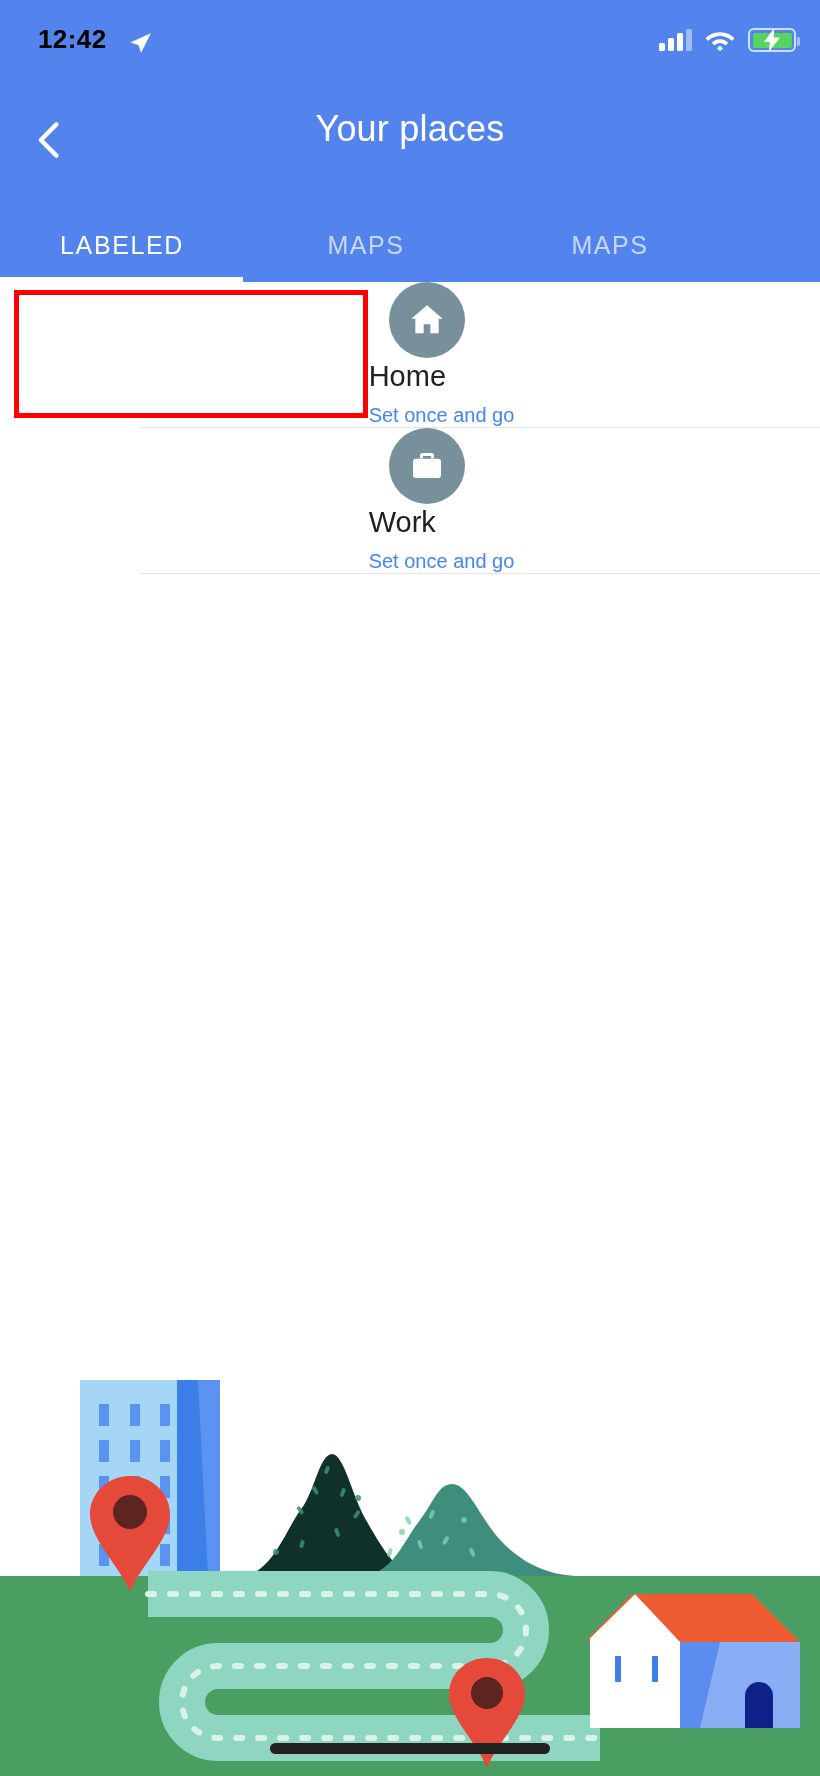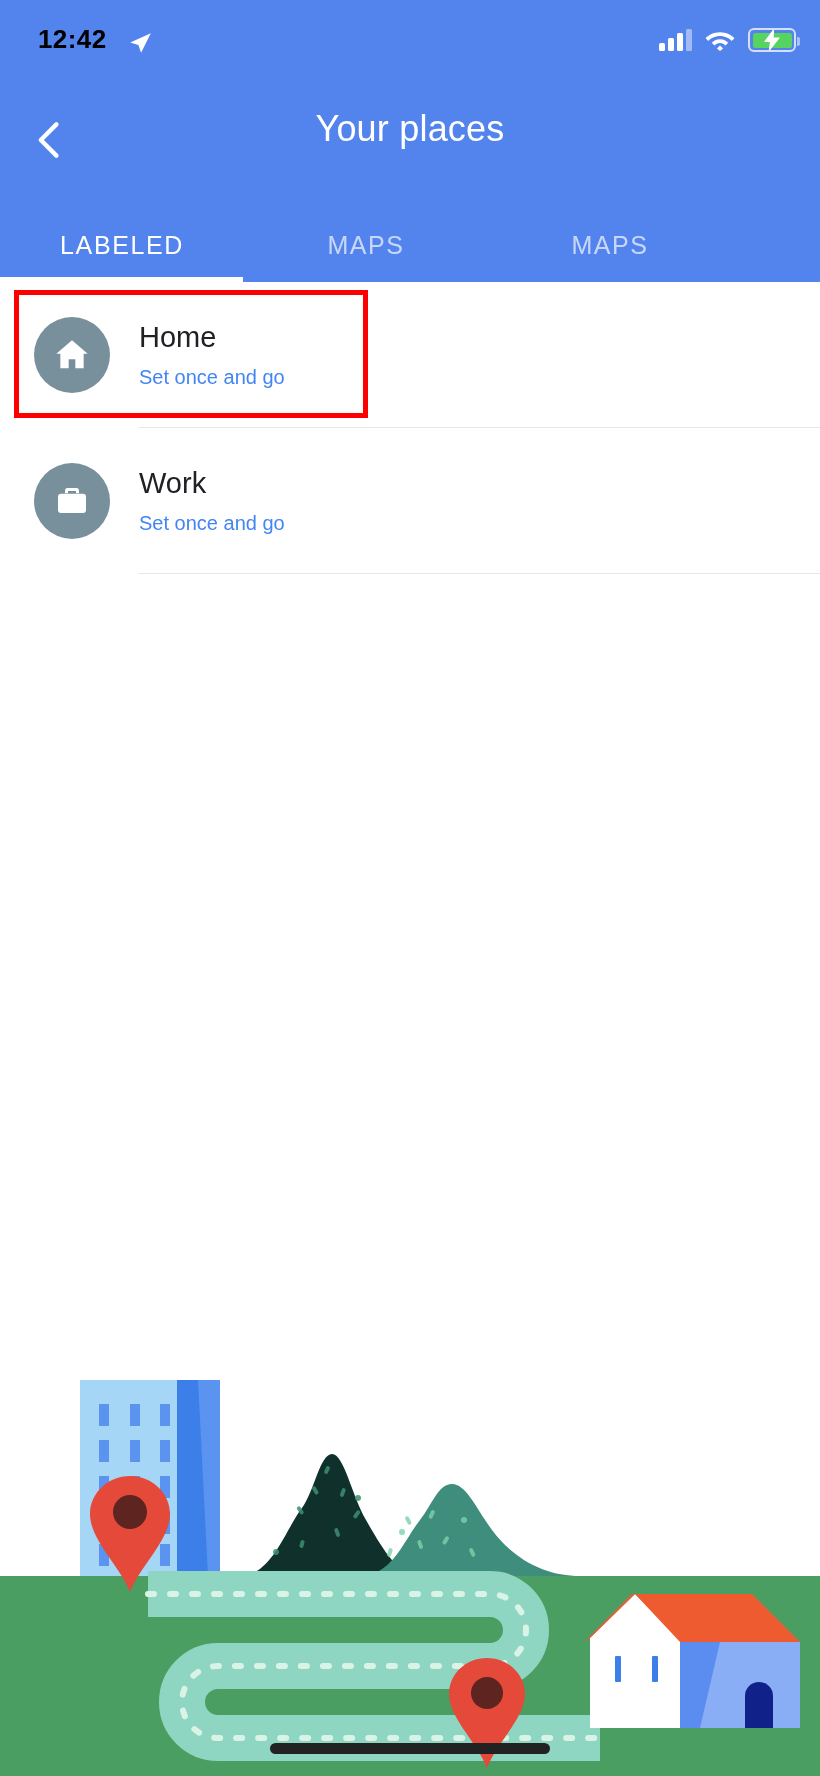--- a/index.html
+++ b/index.html
@@ -72,21 +72,21 @@
   }
   .tab.active { color:#ffffff; }
   .tab-indicator {
     position:absolute; left:0; bottom:0; width:243px; height:5px; background:#ffffff;
   }
 
   
   .list { position:absolute; left:0; top:282px; width:820px; }
   .row {
     position:relative; display:flex; align-items:center;
-    height:146px; padding-left:34px; background:#ffffff; cursor:pointer;
+    height:146px; padding-left:34px; background:#ffffff; cursor:pointer;flex-direction:column;
   }
   .row .divider {
     position:absolute; left:139px; right:0; bottom:0; height:1px; background:#e6e6e6;
   }
   .avatar {
     width:76px; height:76px; border-radius:50%; background:#78909c;
     display:flex; align-items:center; justify-content:center; flex:0 0 auto;
   }
   .row-text { margin-left:29px; display:flex; flex-direction:column; justify-content:center; }
   .row-title { font-size:29px; color:#202124; line-height:1.25; font-weight:400; }

